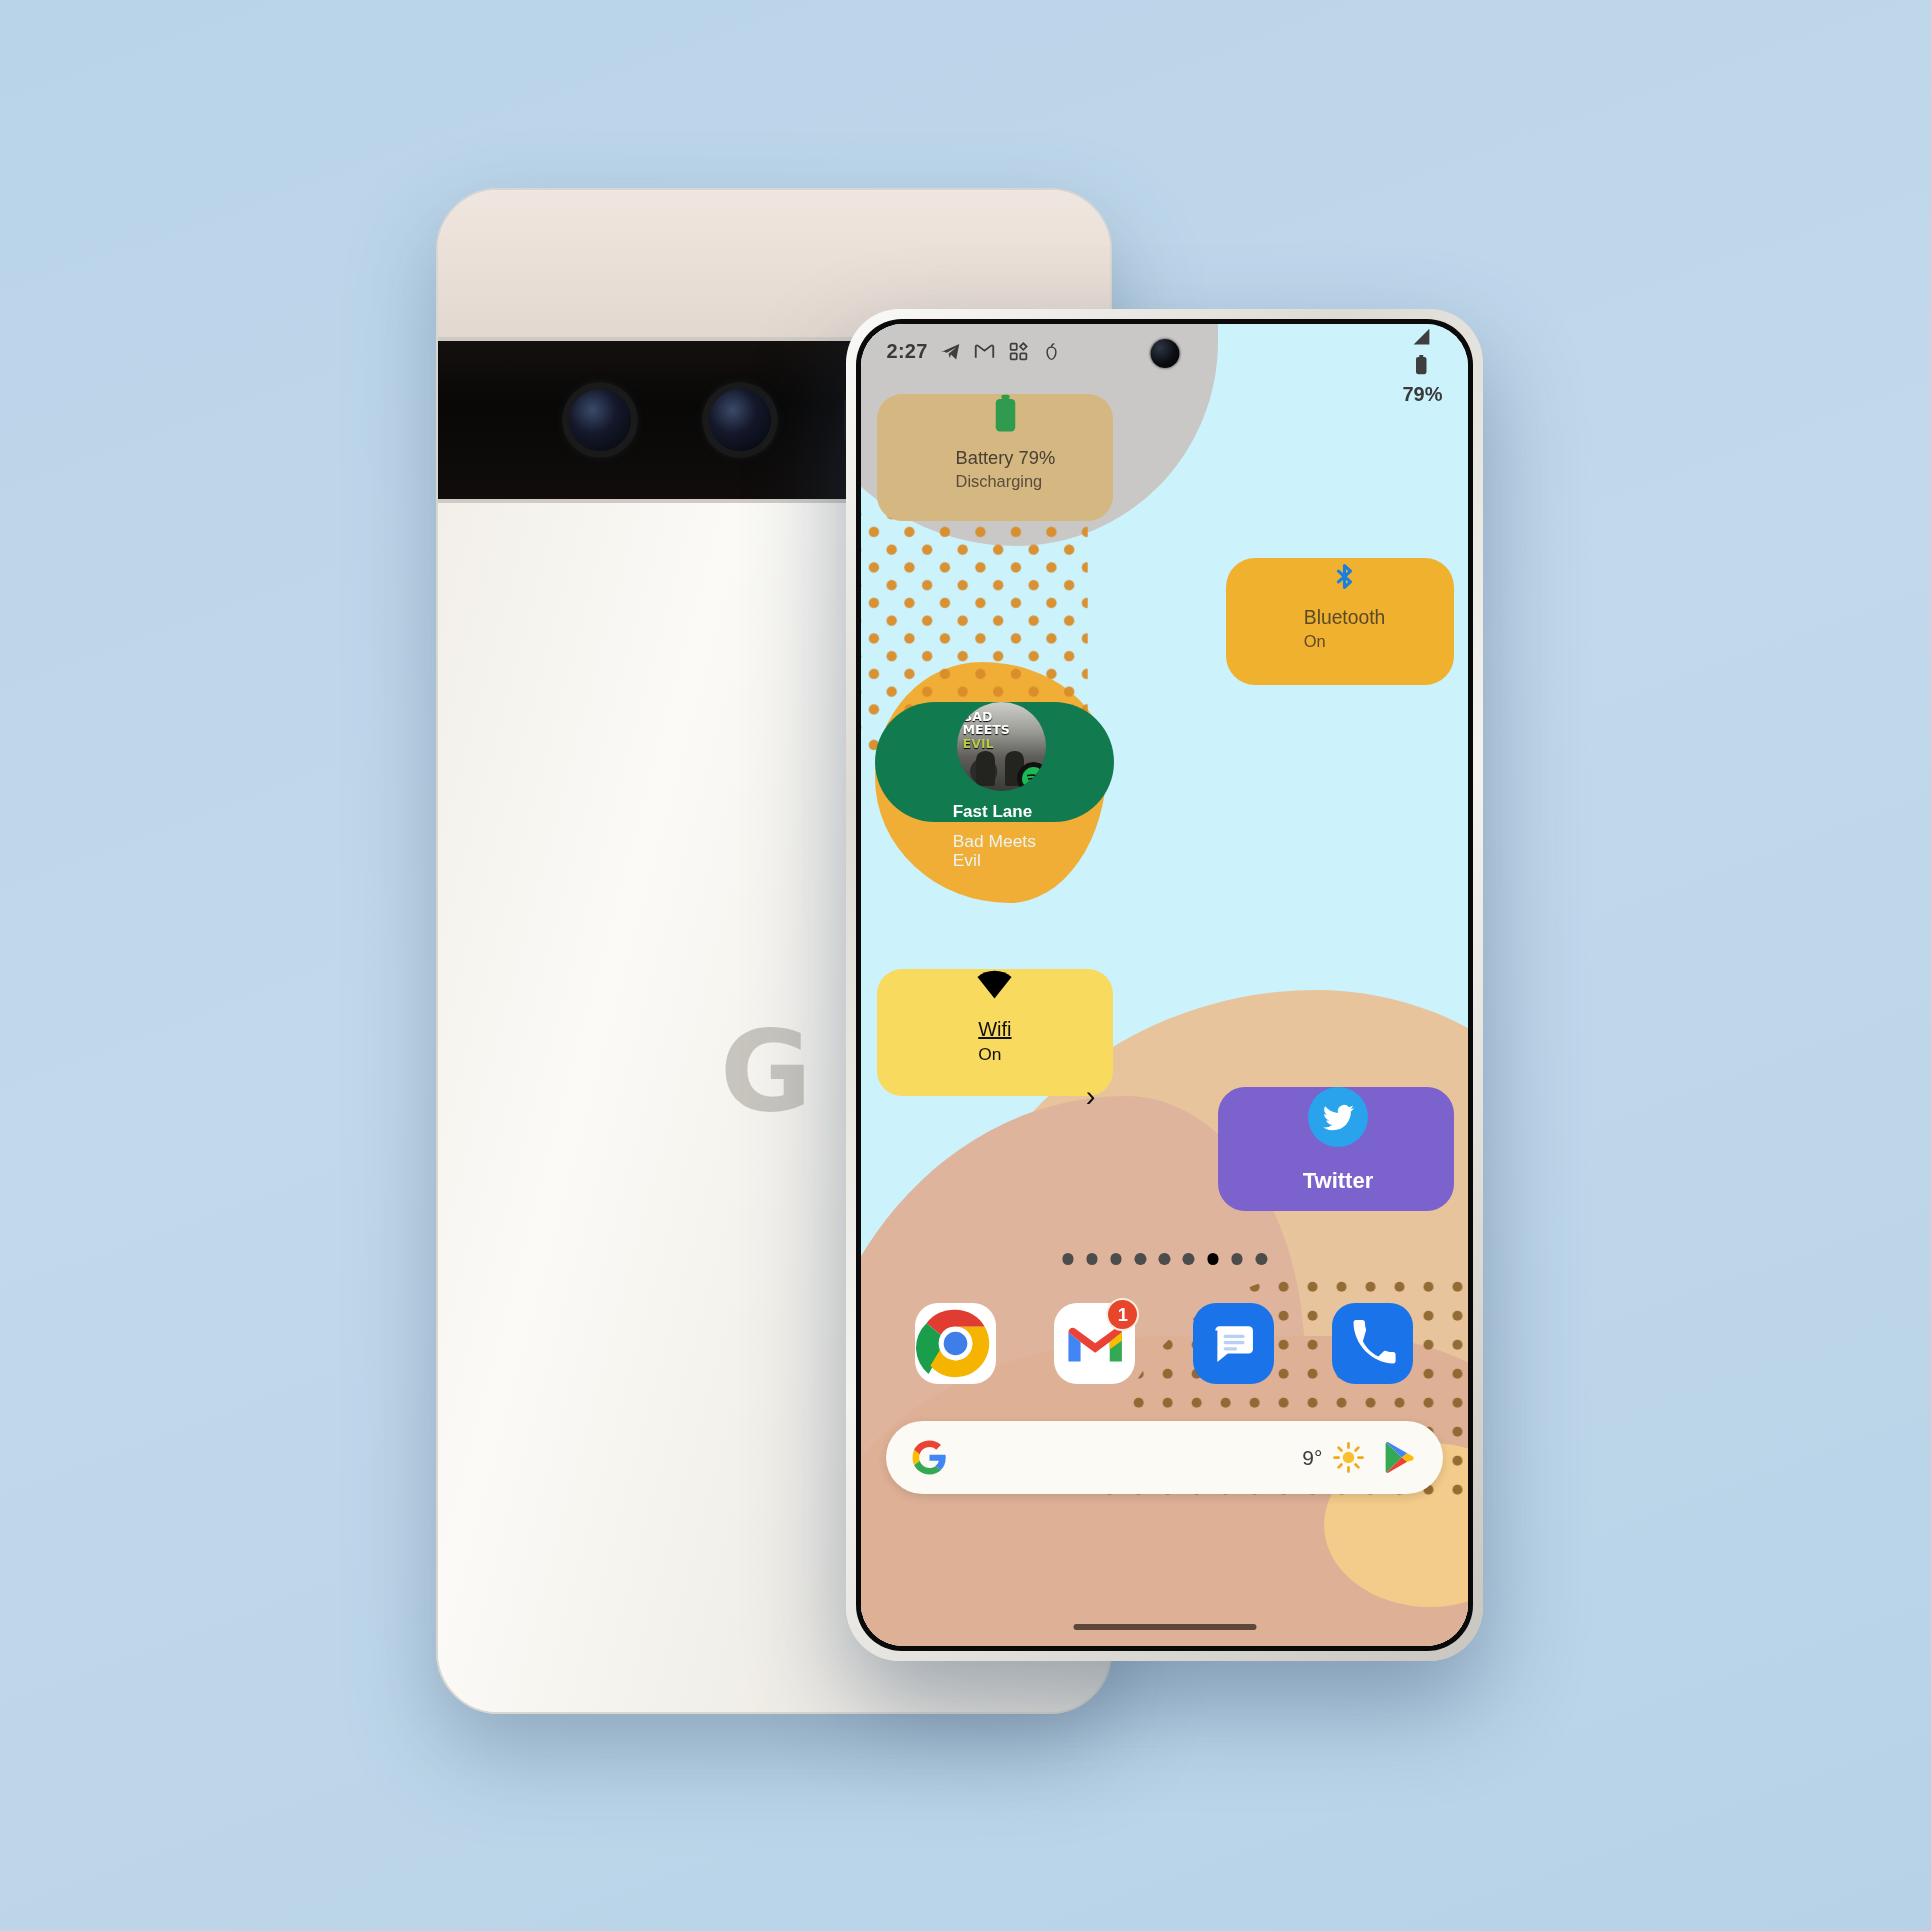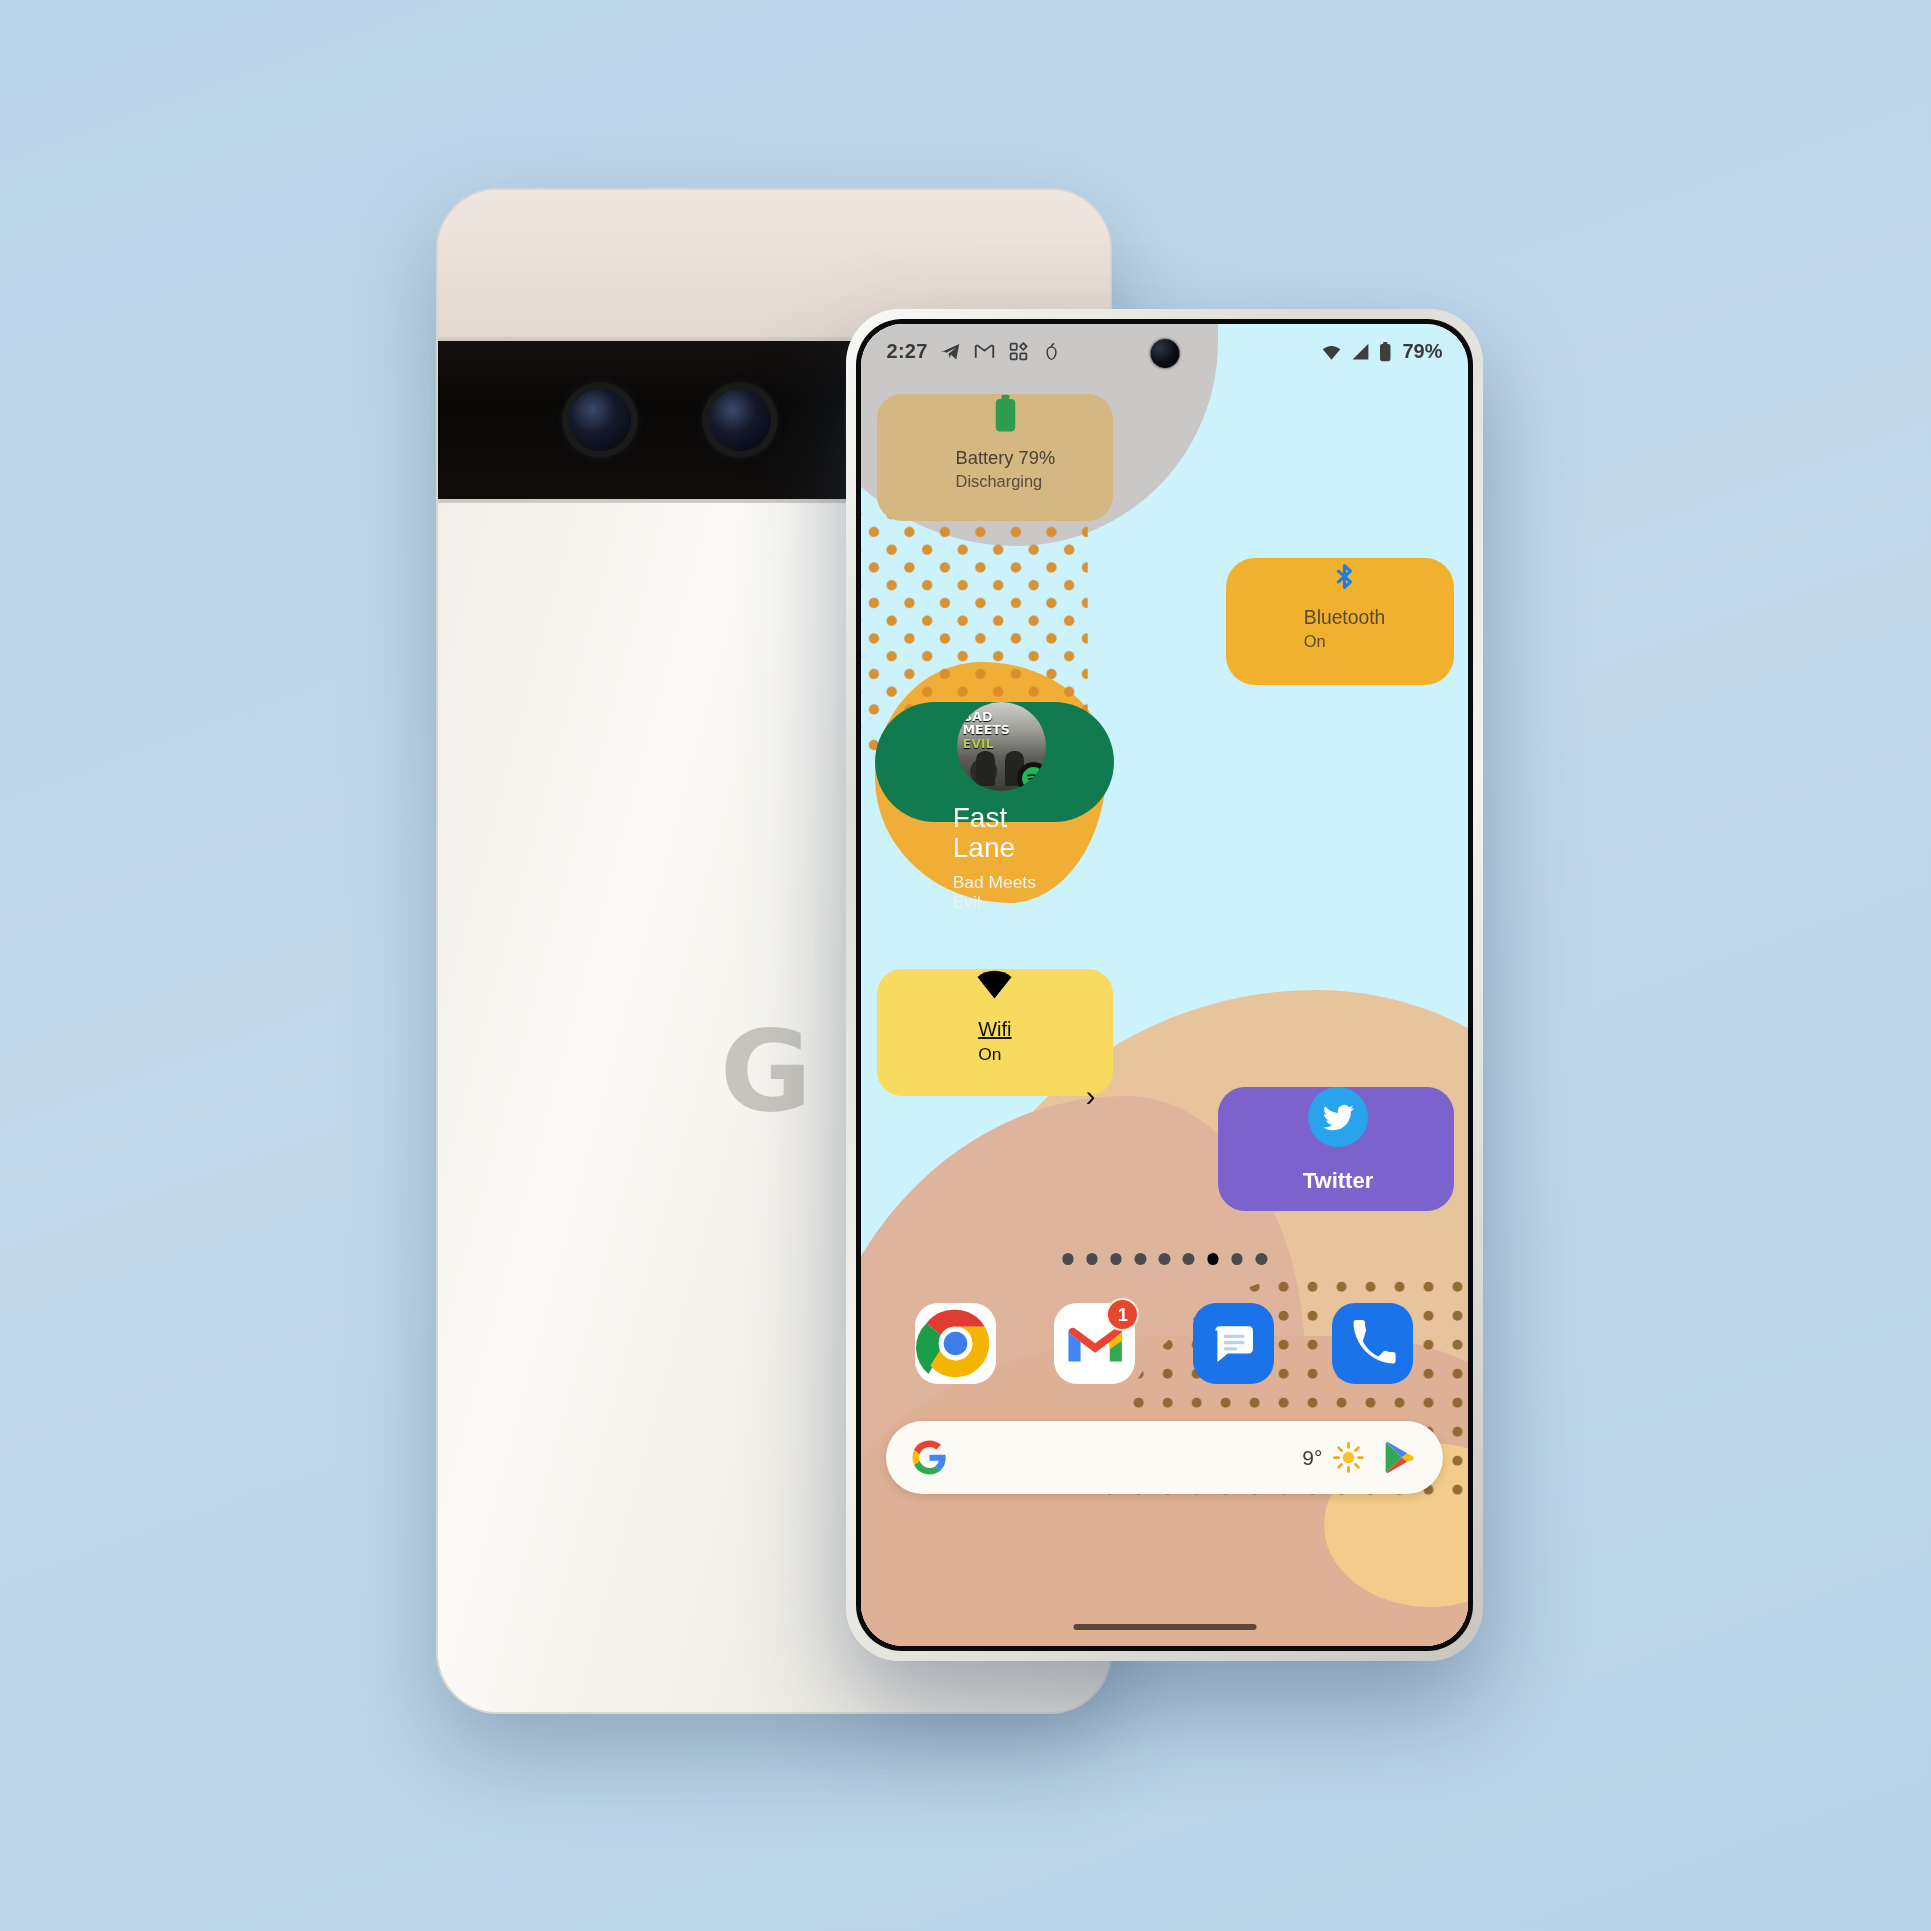--- a/index.html
+++ b/index.html
@@ -132,21 +132,21 @@
   }
   #status-left { display: flex; align-items: center; gap: 12.6px; }
   #clock { font-size: 20px; font-weight: 600; color: #3a3a3a; letter-spacing: 0.3px; }
   .sb-icon { width: 21px; height: 21px; display: block; color: #3e3e3e; }
   #punch-hole {
     position: absolute; left: 50%; transform: translateX(-50%); top: 14.5px;
     width: 29px; height: 29px; border-radius: 50%;
     background: radial-gradient(circle at 32% 30%, #2e3644 0%, #0b0d12 55%, #000 100%);
     box-shadow: 0 0 2.9px rgba(0,0,0,.8);
   }
-  #status-right { margin-left: auto; display: flex; align-items: center; gap: 7.7px; }
+  #status-right { margin-left: auto; display: flex; align-items: center; gap: 7.7px; flex-direction: column; }
   #battery-pct { font-size: 20px; font-weight: 600; color: #3a3a3a; margin-left: 1.9px; }
 
   
   .widget { position: absolute; z-index: 5; flex-direction: column; }
 
   #w-battery {
     left: 15.4px; top: 70px; width: 236px; height: 127px;
     background: #d4b781; border-radius: 25px;
     display: flex; align-items: center; padding-left: 21px; gap: 13.5px;
   }
@@ -184,21 +184,21 @@
     background: #23231f; border-radius: 8.7px 8.7px 1.9px 1.9px;
   }
   #album-art .fig.a { left: 19.3px; }
   #album-art .fig.b { left: 48px; }
   #spotify-badge {
     position: absolute; right: -3.9px; bottom: -3.9px;
     width: 33px; height: 33px; border-radius: 50%;
     background: #111; display: flex; align-items: center; justify-content: center;
     border: 1.9px solid #111;
   }
-  #song-title { font-size: 28px; font-weight: 400; color: #fff; line-height: 1.06; max-width: 92px; }
+  #song-title { font-size: 17px; font-weight: 700; color: #fff; line-height: 1.06; max-width: 92px; }
   #song-artist { font-size: 17.4px; color: #eaf5ef; line-height: 1.1; margin-top: 11px; max-width: 97px; }
 
   #w-telegram {
     right: 13.5px; top: 475px; width: 232px; height: 120px;
     background: #14b0cf; border-radius: 60px;
     display: flex; align-items: center; padding-left: 17.4px; gap: 15.4px;
   }
   #tg-circle {
     width: 71px; height: 71px; border-radius: 50%;
     background: linear-gradient(180deg,#35a8e8,#1d86c9);

